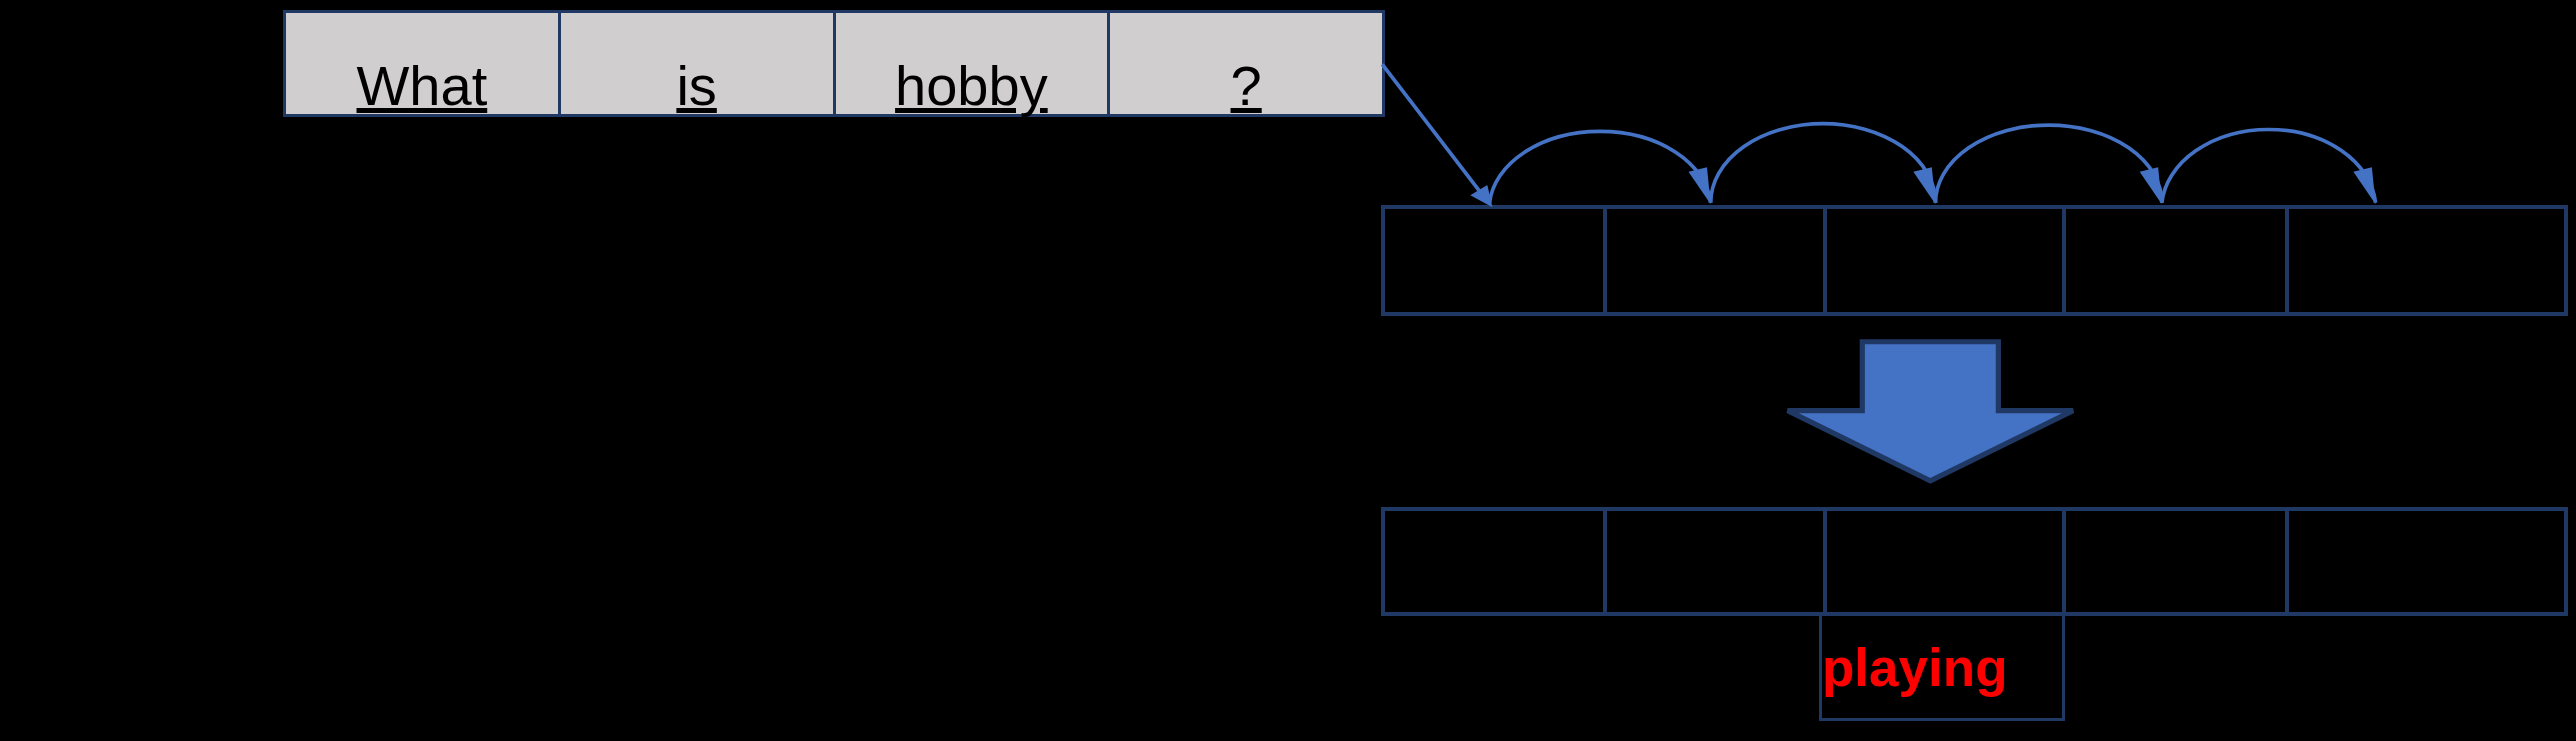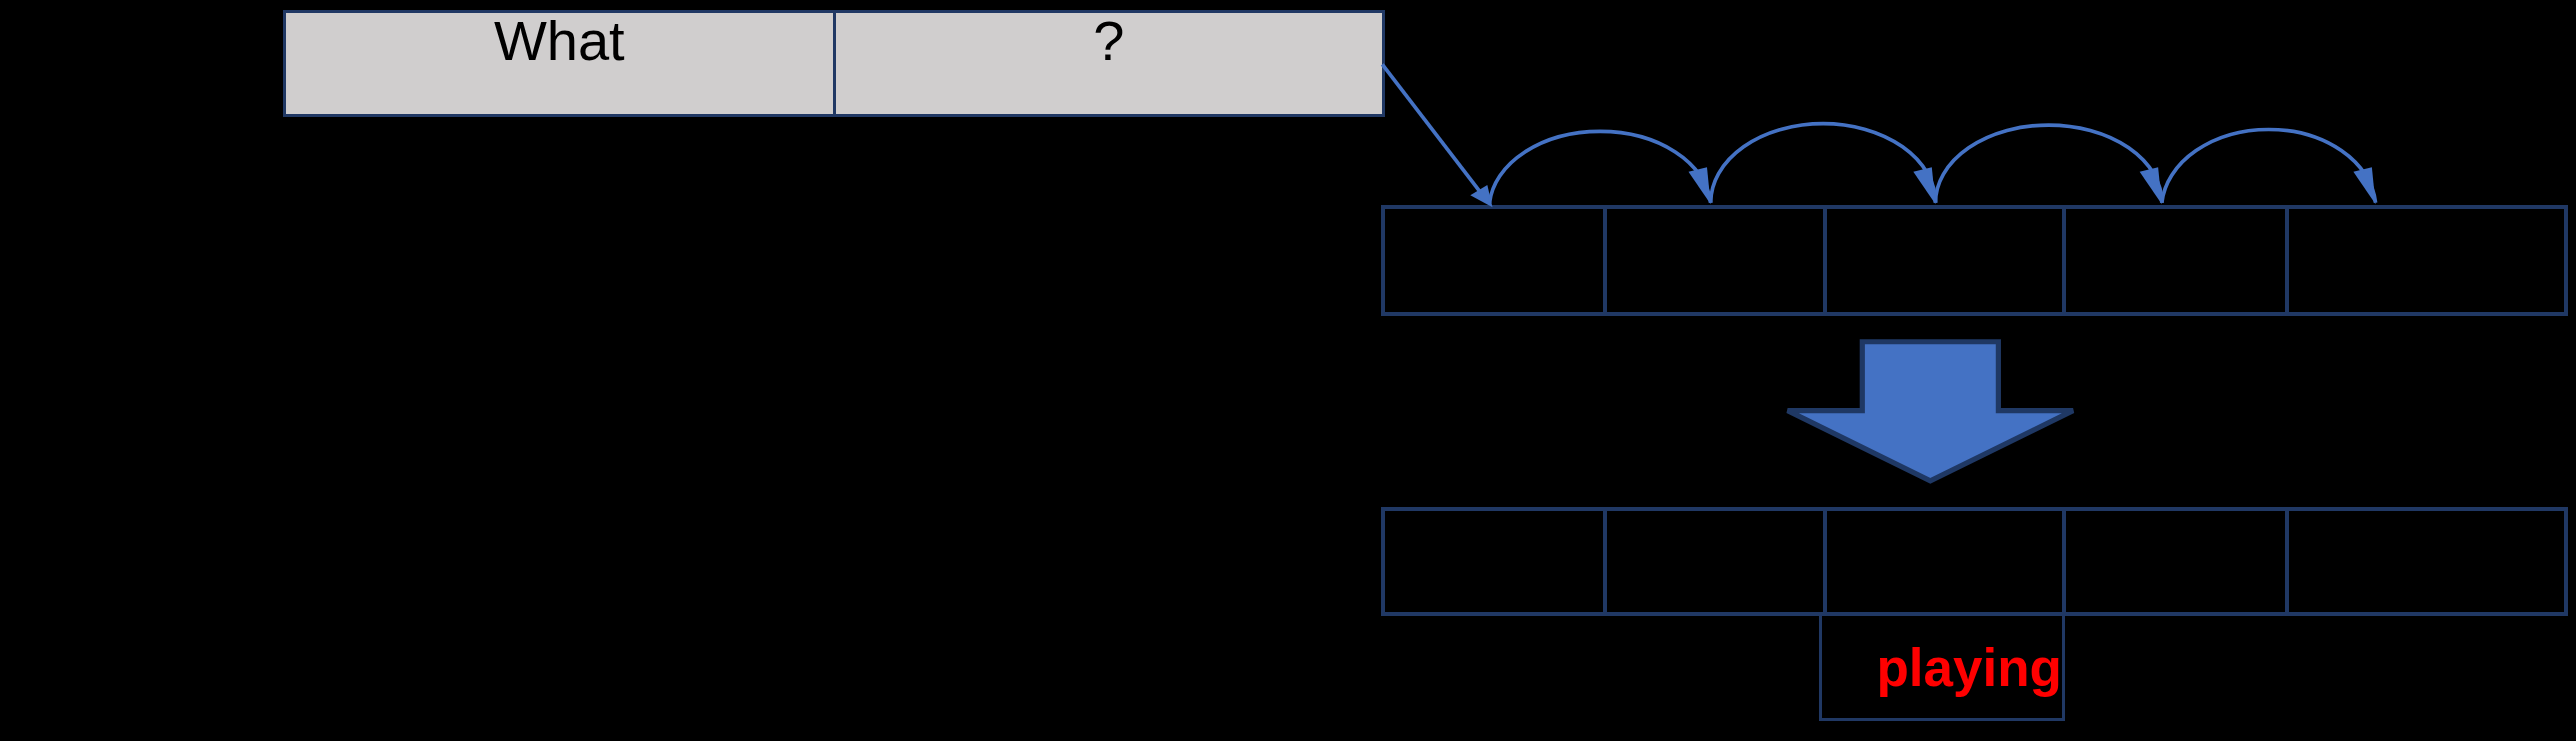--- a/index.html
+++ b/index.html
@@ -6,55 +6,61 @@
   .canvas{
     position:relative;width:2576px;height:742px;background:#000000;
     font-family:"Liberation Sans",sans-serif;overflow:hidden;
   }
   
   .qtable{
     position:absolute;left:283px;top:10.4px;width:1102px;height:107px;
     display:flex;background:#D0CECE;border:3.7px solid #203864;box-sizing:border-box;
   }
   .qcell{
-    flex:1;display:flex;align-items:flex-start;justify-content:center;
-    border-left:3px solid #203864;color:#000000;font-size:56px;line-height:1;
+    flex:1;display:flex;align-items:flex-end;justify-content:center;
+    border-left:3px solid #203864;color:#000000;font-size:56px;line-height:1;text-decoration:underline;
   }
   .qcell:first-child{border-left:none;}
   
   .slotrow{
     position:absolute;left:1381px;width:1187px;display:flex;
     border:4.4px solid #203864;box-sizing:border-box;background:transparent;
   }
   .slotrow.row-middle{top:205px;height:111px;}
   .slotrow.row-bottom{top:507px;height:109px;}
   .slotcell{border-left:4.4px solid #203864;box-sizing:border-box;}
   .slotcell:first-child{border-left:none;}
   .w1{width:218px;} .w2{width:220px;} .w3{width:239px;} .w4{width:223px;} .w5{width:278px;}
   
   .outcell{
     position:absolute;left:1819px;top:616px;width:246px;height:105px;
     border:3.7px solid #203864;border-top:none;box-sizing:border-box;
-    display:flex;align-items:center;justify-content:flex-end;
+    display:flex;align-items:center;justify-content:flex-start;
     color:#FF0000;font-size:53px;font-weight:bold;line-height:1;
   }
   
   .overlay{position:absolute;left:0;top:0;width:2576px;height:742px;pointer-events:none;}
   .blue-line{stroke:#4472C4;stroke-width:5;fill:none;}
   .blue-head{fill:#4472C4;stroke:none;}
   .big-arrow{fill:#4472C4;stroke:#1F3864;stroke-width:7;stroke-linejoin:miter;}
 </style>
 </head>
 <body>
 
 <div class="canvas">
 
   <div class="qtable">
     <div class="qcell">
       <span>What</span>
+    </div>
+    <div class="qcell">
+      <span>is</span>
+    </div>
+    <div class="qcell">
+      <span>hobby</span>
     </div>
     <div class="qcell">
       <span>?</span>
     </div>
   </div>
 
   <div class="slotrow row-middle">
     <div class="slotcell w1"></div>
     <div class="slotcell w2"></div>
     <div class="slotcell w3"></div>

